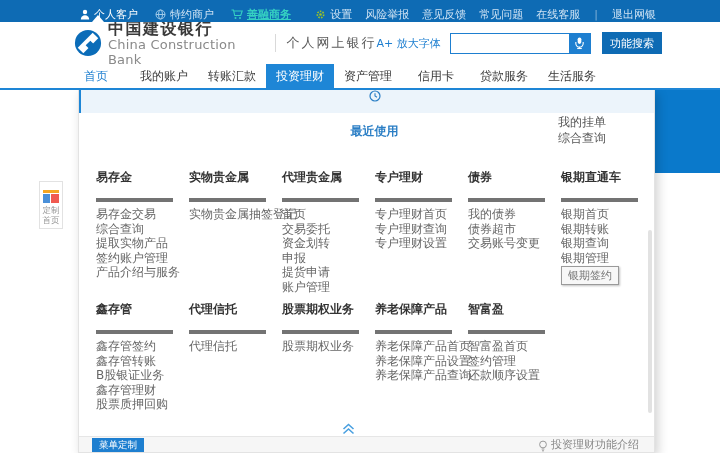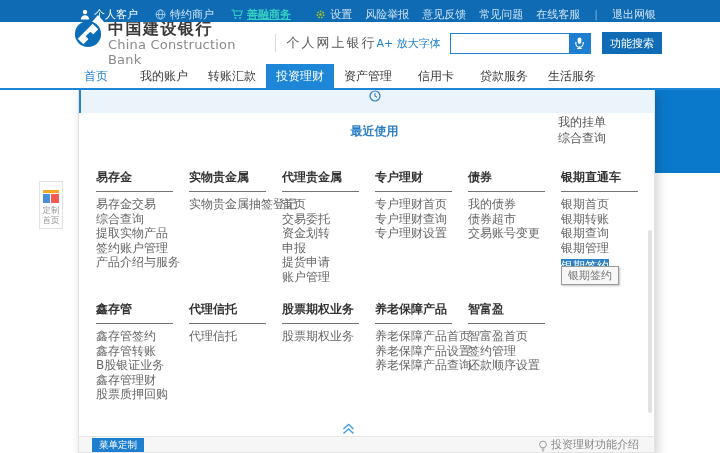--- a/index.html
+++ b/index.html
@@ -12,21 +12,21 @@
   .topbar-right { display:flex; gap:13px; margin-left:auto; margin-right:64px; align-items:center; }
   .tb-link { display:flex; align-items:center; gap:4px; cursor:pointer; white-space:nowrap; }
   .tb-link.active { color:#fff; }
   .tb-link.accent { color:var(--c-teal,#35d0c2); font-weight:bold; text-decoration:underline; }
   .tb-divider { color:rgba(255,255,255,.45); margin:0 1px; }
   .tb-caret { position:absolute; top:15px; left:92px; width:0; height:0; border-left:6px solid transparent; border-right:6px solid transparent; border-bottom:7px solid #fff; }
   .icon { display:inline-flex; align-items:center; justify-content:center; line-height:0; }
 
   
   .header { position:absolute; top:22px; left:0; right:0; height:42px; background:#fff; display:flex; align-items:center; z-index:25; }
-  .logo-group { display:flex; margin-left:74px; }
+  .logo-group { display:flex; align-items:center; margin-left:74px; }
   .logo-mark { width:28px; height:28px; }
   .bank-text { margin-left:6px; }
   .bank-name { font-size:16px; font-weight:bold; color:#3a3a3a; letter-spacing:1.5px; line-height:17px; white-space:nowrap; }
   .bank-en { font-size:13px; color:#8a8a8a; letter-spacing:.2px; }
   .head-sep { width:1px; height:18px; background:#d9d9d9; margin:0 11px 0 13px; }
   .portal-name { font-size:13px; color:#5a5a5a; letter-spacing:2px; white-space:nowrap; }
   .font-zoom { margin-left:auto; color:var(--c-link,#1e7fd0); font-size:11px; white-space:nowrap; cursor:pointer; }
   .search-box { margin-left:9px; display:flex; align-items:center; }
   .search-input { width:119px; height:21px; border:1px solid var(--c-link,#1e7fd0); border-right:none; outline:none; font-size:11px; padding:0 5px; }
   .mic-btn { width:22px; height:21px; background:var(--c-link,#1e7fd0); border:none; cursor:pointer; display:flex; align-items:center; justify-content:center; }
@@ -50,21 +50,21 @@
 
   
   .megamenu { position:absolute; left:78px; top:90px; width:577px; height:363px; background:#fff; border:1px solid #e3e3e3; border-top:none; box-shadow:3px 4px 10px rgba(0,0,0,.18); z-index:20; }
   .recent-bar { height:23px; background:var(--c-recent,#ecf4fb); border-left:2px solid var(--c-active,#1e86d6); display:flex; align-items:center; gap:21px; padding-left:14px; color:#2a7ec5; font-size:12px; font-weight:bold;flex-direction:column; }
   .scrolled-links { position:absolute; left:479px; top:25px; }
   .scrolled-link { font-size:12px; color:#555; line-height:15.5px; cursor:pointer; white-space:nowrap; }
   .menu-row { position:absolute; left:17px; display:flex; }
   .row1 { top:79px; }
   .row2 { top:211px; }
   .menu-col { width:93px; }
-  .menu-col-title { font-size:12px; font-weight:bold; color:#333; width:77px; padding-bottom:5px; border-bottom:1px solid #737373; margin-bottom:5px; white-space:nowrap; }
+  .menu-col-title { font-size:12px; font-weight:bold; color:#333; width:77px; padding-bottom:12px; border-bottom:4px solid #737373; margin-bottom:5px; white-space:nowrap; }
   .menu-item { font-size:12px; color:#666; line-height:14.6px; white-space:nowrap; cursor:pointer; }
   .menu-item.highlighted { display:inline-block; background:var(--c-highlight,#2c80c6); color:#fff; }
   .menu-tooltip { position:absolute; left:482px; top:176px; border:1px solid #9a9a9a; background:#f7f7f7; box-shadow:1px 1px 2px rgba(0,0,0,.25); font-size:11px; color:#777; padding:1px 6px; white-space:nowrap; }
   .scroll-thumb { position:absolute; right:2px; top:140px; width:4px; height:183px; background:#e2e2e2; border-radius:2px; }
   .collapse { position:absolute; left:262px; top:330px; cursor:pointer; }
   .menu-footer { position:absolute; left:0; right:0; bottom:0; height:16px; background:#f6f6f6; border-top:1px solid #e6e6e6; display:flex; align-items:center; }
   .customize-btn { margin-left:13px; background:var(--c-link,#1e7fd0); color:#fff; font-size:9.5px; height:14px; line-height:14px; padding:0 7px; border:none; cursor:pointer; white-space:nowrap; }
   .intro { margin-left:auto; margin-right:15px; font-size:11px; color:#888; display:flex; align-items:flex-end; gap:3px; white-space:nowrap; cursor:pointer; }
 </style>
 </head>

